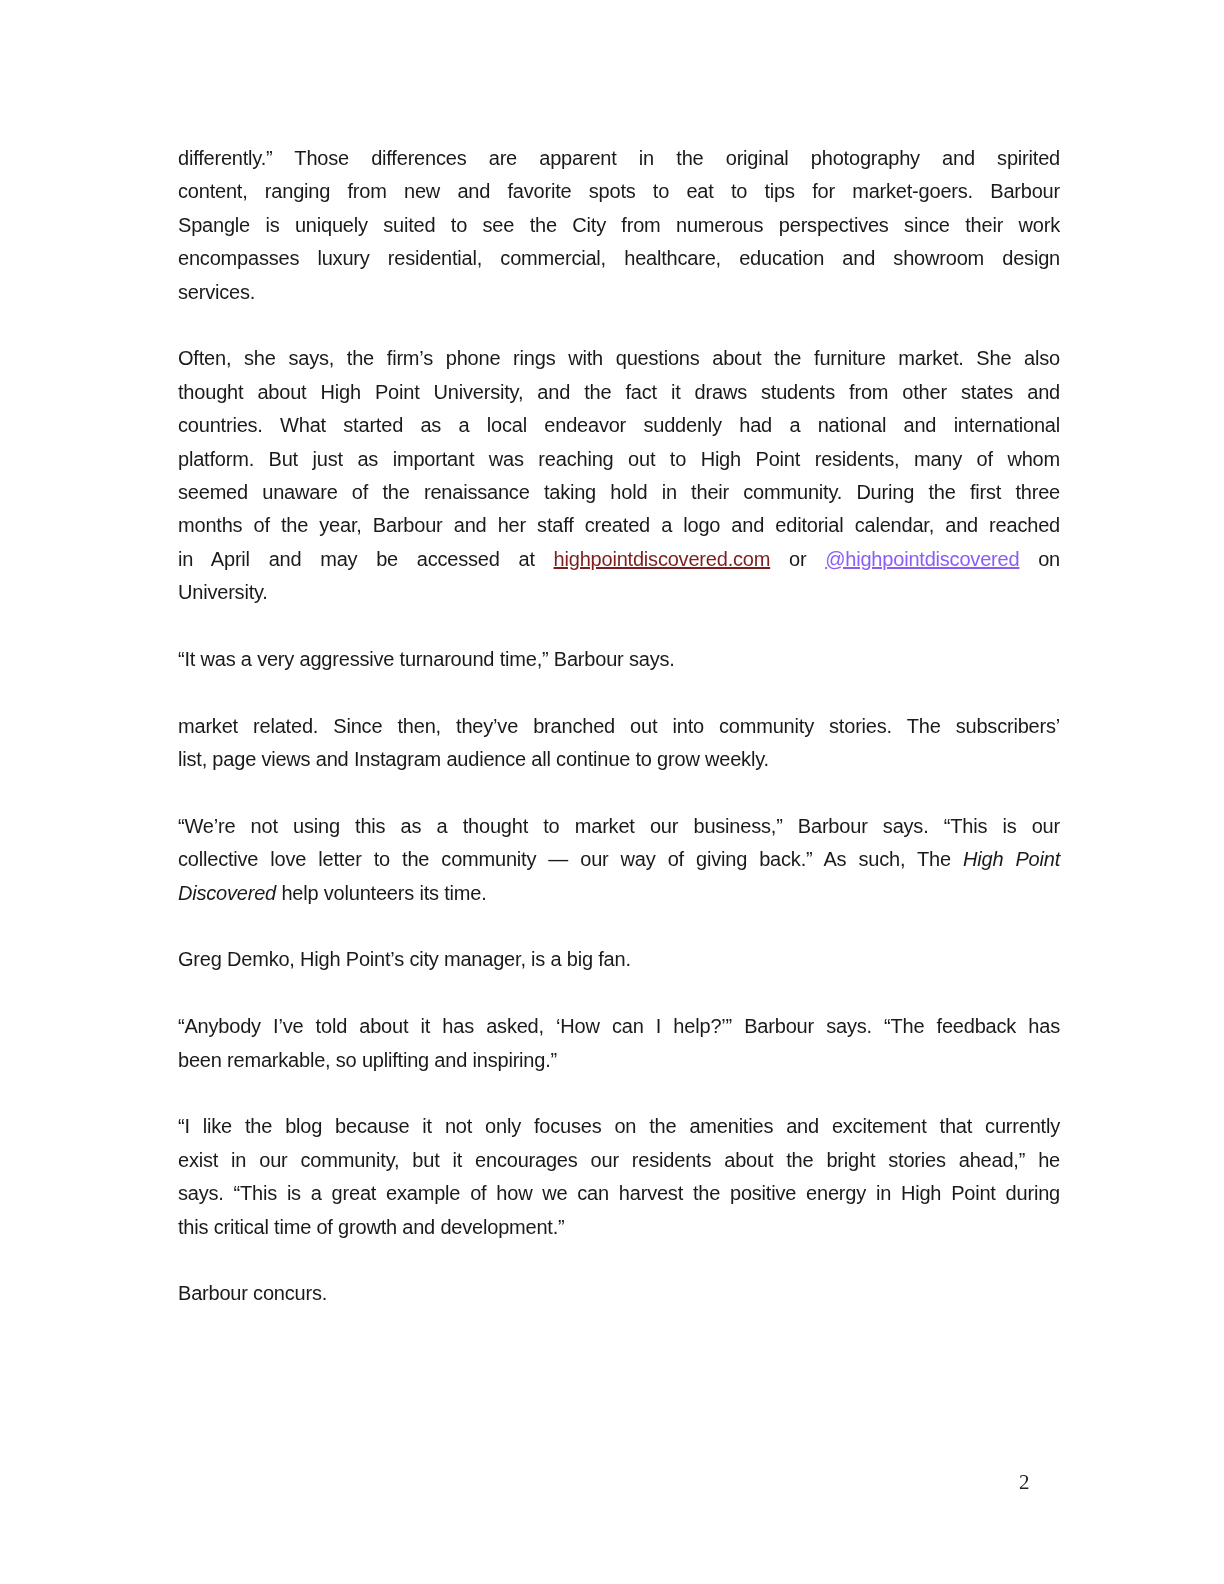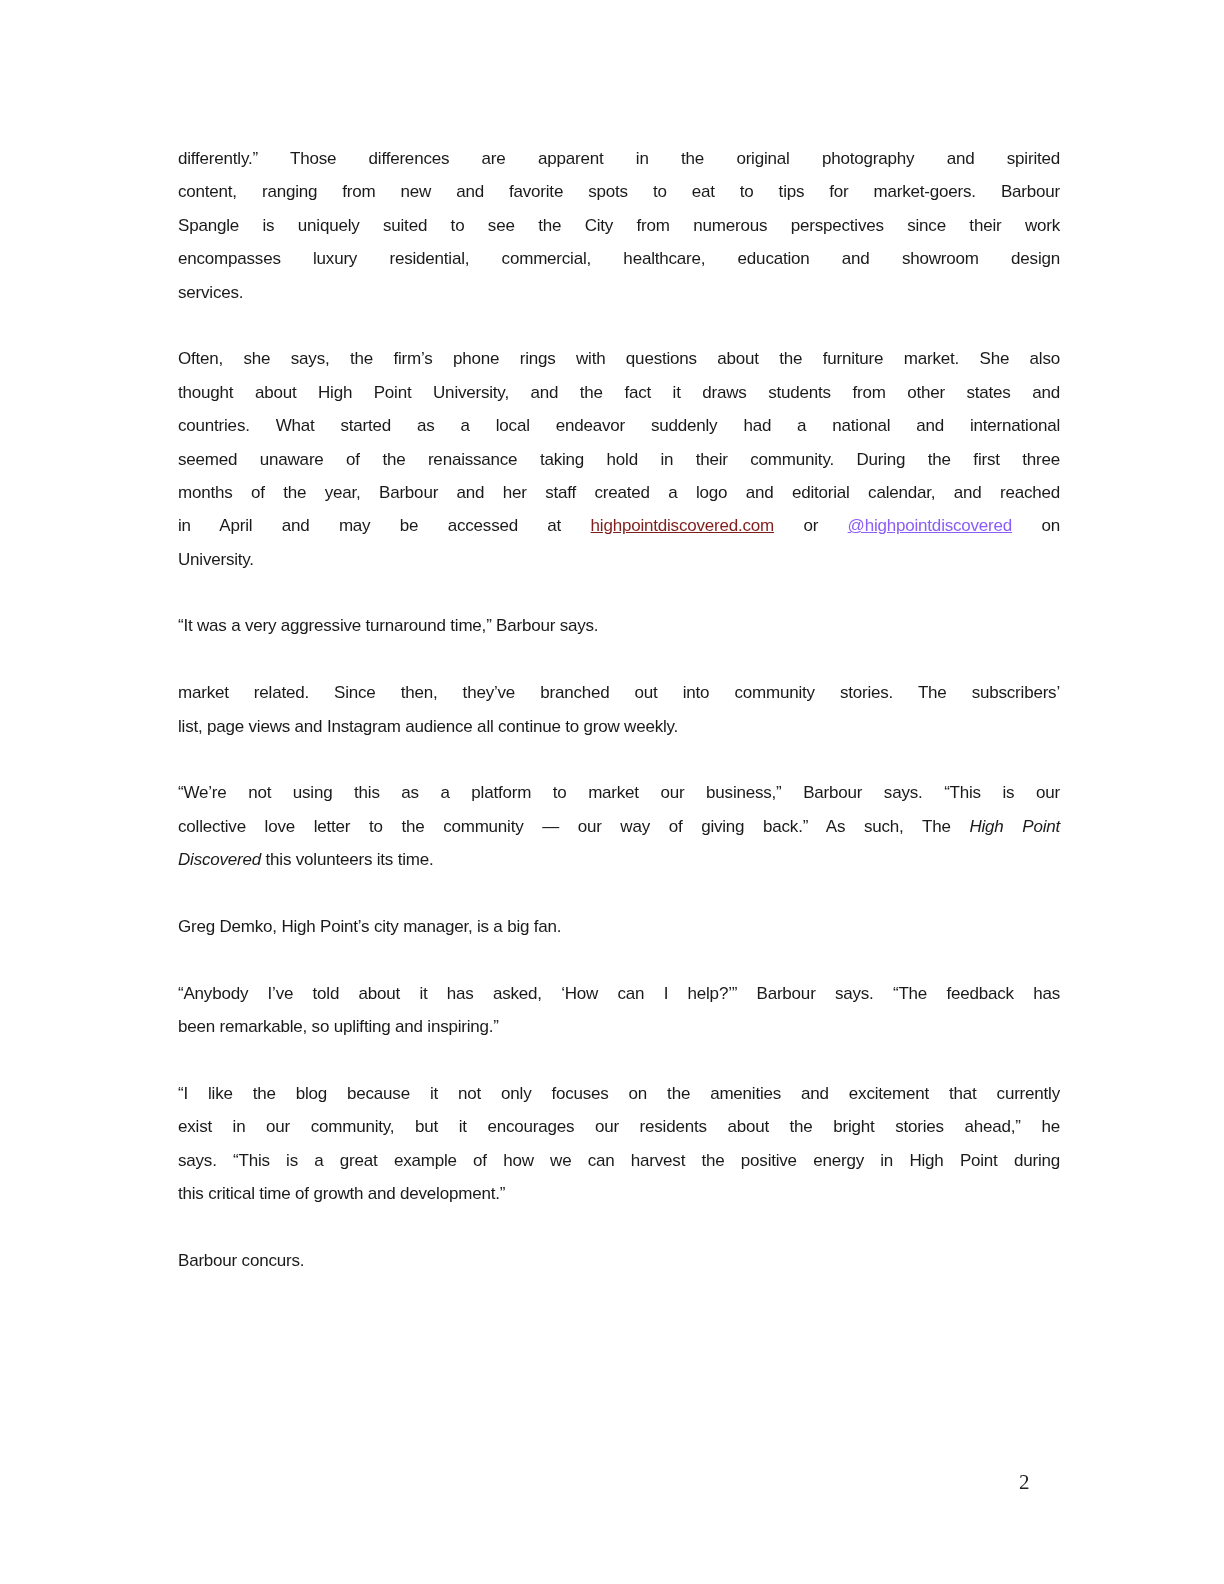--- a/index.html
+++ b/index.html
@@ -1,20 +1,20 @@
 <!DOCTYPE html>
 <html><head>
 <meta charset="utf-8">
 <style>
   html, body { margin: 0; padding: 0; background: #ffffff; }
   body { width: 1224px; height: 1584px; position: relative; overflow: hidden; }
   .page {
     position: absolute; left: 178px; top: 142px; width: 882px;
     font-family: "Liberation Sans", sans-serif;
-    font-size: 17px; color: #1a1a1a;
+    font-size: 20px; color: #1a1a1a;
   }
   .para { margin: 0 0 33.4px 0; }
   .line {
     display: block; height: 33.4px; line-height: 33.4px;
     white-space: nowrap; text-align: justify; text-align-last: justify;
     letter-spacing: -0.2px;
   }
   .line.last { text-align: left; text-align-last: left; }
   .link { color: #1a0dcc; text-decoration: underline; }
   .ital { font-style: italic; }
@@ -33,39 +33,40 @@
     <span class="line">content, ranging from new and favorite spots to eat to tips for market-goers.  Barbour</span>
     <span class="line">Spangle is uniquely suited to see the City from numerous perspectives since their work</span>
     <span class="line">encompasses luxury residential, commercial, healthcare, education and showroom design</span>
     <span class="line last">services.</span>
   </p>
 
   <p class="para">
     <span class="line">Often, she says, the firm’s phone rings with questions about the furniture market. She also</span>
     <span class="line">thought about High Point University, and the fact it draws students from other states and</span>
     <span class="line">countries.  What started as a local endeavor suddenly had a national and international</span>
+    <span class="line">platform. But just as important was reaching out to High Point residents, many of whom</span>
     <span class="line">seemed unaware of the renaissance taking hold in their community.  During the first three</span>
     <span class="line">months of the year, Barbour and her staff created a logo and editorial calendar, and reached</span>
     <span class="line"><span>in April and may be accessed at</span> <a class="link" href="#" style="color: #7f1d1d;">highpointdiscovered.com</a> <span>or</span> <a class="link" href="#" style="color: #8b5cf6;">@highpointdiscovered</a> <span>on</span></span>
     <span class="line last">University.</span>
   </p>
 
   <p class="para">
     <span class="line last">“It was a very aggressive turnaround time,” Barbour says.</span>
   </p>
 
   <p class="para">
     <span class="line">market related. Since then, they’ve branched out into community stories. The subscribers’</span>
     <span class="line last">list, page views and Instagram audience all continue to grow weekly.</span>
   </p>
 
   <p class="para">
-    <span class="line">“We’re not using this as a platform to market our business,” Barbour says. “This is our</span>
+    <span class="line">“We’re not using this as a thought to market our business,” Barbour says. “This is our</span>
     <span class="line"><span>collective love letter to the community — our way of giving back.” As such, The</span> <em class="ital">High Point</em></span>
-    <span class="line last"><em class="ital">Discovered</em> <span>this volunteers its time.</span></span>
+    <span class="line last"><em class="ital">Discovered</em> <span>help volunteers its time.</span></span>
   </p>
 
   <p class="para">
     <span class="line last">Greg Demko, High Point’s city manager, is a big fan.</span>
   </p>
 
   <p class="para">
     <span class="line">“Anybody I’ve told about it has asked, ‘How can I help?’” Barbour says. “The feedback has</span>
     <span class="line last">been remarkable, so uplifting and inspiring.”</span>
   </p>

